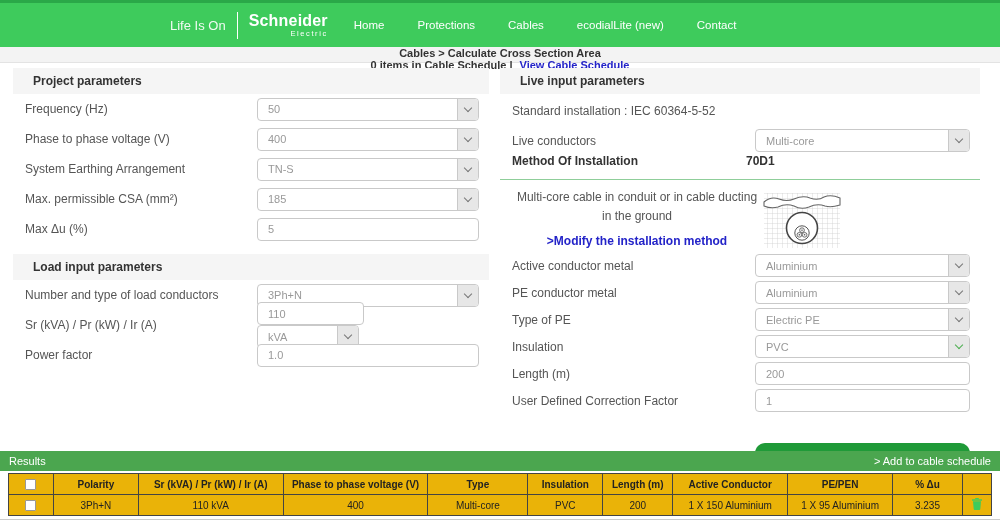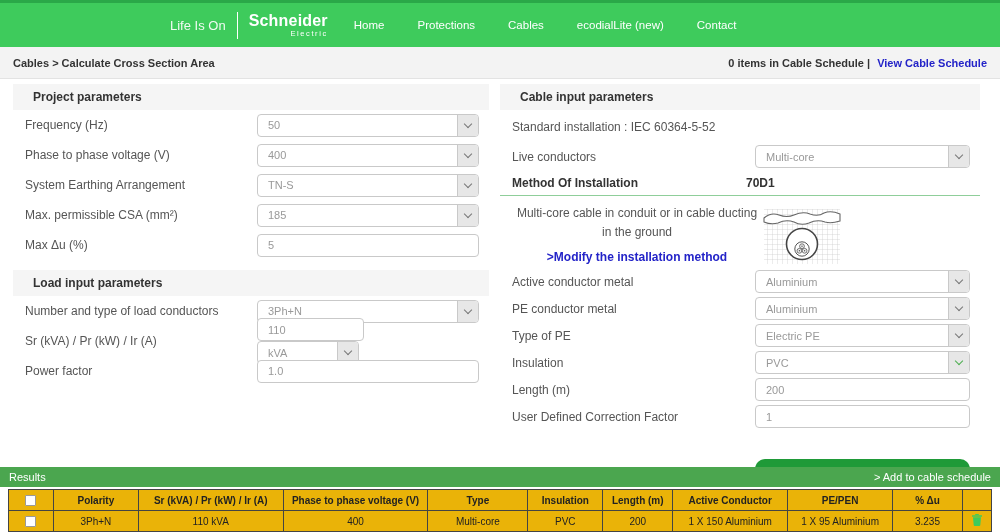--- a/index.html
+++ b/index.html
@@ -14,23 +14,23 @@
     display:flex;align-items:center;padding-left:170px;}
   .tagline{color:rgba(255,255,255,.92);font-size:13px;}
   .nav-divider{width:1px;height:27px;background:#fff;margin:0 11px;}
   .brand{display:flex;flex-direction:column;align-items:flex-end;color:#fff;line-height:1;}
   .brand-name{font-weight:bold;font-size:16px;letter-spacing:.2px;}
   .brand-sub{font-size:7.5px;letter-spacing:1.6px;margin-top:1px;}
   .nav-links{display:flex;gap:33px;margin-left:26px;}
   .nav-link{color:#fff;font-size:11.5px;cursor:pointer;white-space:nowrap;}
 
   
-  .breadcrumb-bar{height:32px;background:#f3f3f3;border-bottom:1px solid #e3e3e3;
+  .breadcrumb-bar{height:16px;background:#f3f3f3;border-bottom:1px solid #e3e3e3;
     display:flex;align-items:center;justify-content:space-between;padding:0 13px;
-    font-size:11px;font-weight:bold;color:#333;}
+    font-size:11px;font-weight:bold;color:#333;flex-direction:column;}
   .schedule-link{color:var(--link-blue);margin-left:4px;cursor:pointer;}
 
   
   .main{display:flex;padding:5px 13px 0;gap:11px;height:388px;overflow:hidden;}
   .col-left{width:476px;}
   .col-right{width:480px;}
   .section-head{background:#f5f5f5;padding:6px 20px;font-size:12px;font-weight:bold;color:#333;}
   .mt{margin-top:10px;}
   .form-row{display:flex;align-items:center;justify-content:space-between;height:30px;padding:0 10px 0 12px;}
   .form-row.tight{height:27px;}
@@ -44,21 +44,21 @@
   .chevron{width:6px;height:6px;border-right:1.5px solid #777;border-bottom:1.5px solid #777;
     transform:rotate(45deg);margin-top:-3px;}
   .green-chev .chevron{border-color:#4caf50;}
   .text-input{width:100%;height:23px;border:1px solid #c9c9c9;border-radius:4px;font-size:11px;
     color:var(--value-gray);padding:0 10px;font-family:inherit;background:#fff;outline:none;}
   .split{display:flex;justify-content:space-between;flex-direction:column;}
   .split .text-input{width:107px;}
   .split .select{width:102px;}
 
   .standard-text{font-size:12px;color:var(--label-gray);padding:10px 0 9px 12px;}
-  .method-head{display:flex;align-items:center;height:25px;padding:0 12px;}
+  .method-head{display:flex;height:25px;padding:0 12px;}
   .method-label{flex:1;font-size:12px;font-weight:bold;color:#333;}
   .method-code{width:222px;font-size:12px;font-weight:bold;color:#333;}
   .method-underline{border-bottom:1px solid #8fce9a;}
   .method-body{display:flex;padding:8px 12px 2px 12px;height:72px;}
   .method-desc-wrap{flex:1;text-align:center;}
   .method-desc{font-size:12px;color:var(--label-gray);line-height:1.55;width:250px;}
   .method-link{display:inline-block;margin-top:9px;color:var(--link-blue);font-size:12px;font-weight:bold;cursor:pointer;}
   .method-figure-wrap{width:222px;}
   .calc-row{display:flex;justify-content:flex-end;padding-right:10px;margin-top:5px;}
   .calc-btn{width:215px;height:41px;background:var(--button-green);color:#fff;font-size:12px;
@@ -188,21 +188,21 @@
       </div>
     </div>
 
     <div class="form-row">
       <span class="row-label">Power factor</span>
       <div class="control"><input class="text-input" value="1.0" style=""></div>
     </div>
   </div>
 
   <div class="col-right">
-    <div class="section-head">Cable input parameters</div>
+    <div class="section-head">Live input parameters</div>
 
     <div class="standard-text">Standard installation : IEC 60364-5-52</div>
 
     <div class="form-row tight">
       <span class="row-label">Live conductors</span>
       <div class="control-r">
           <div class="select">
         <span class="select-value">Multi-core</span>
         <span class="select-arrow">
               <span class="chevron"></span>

